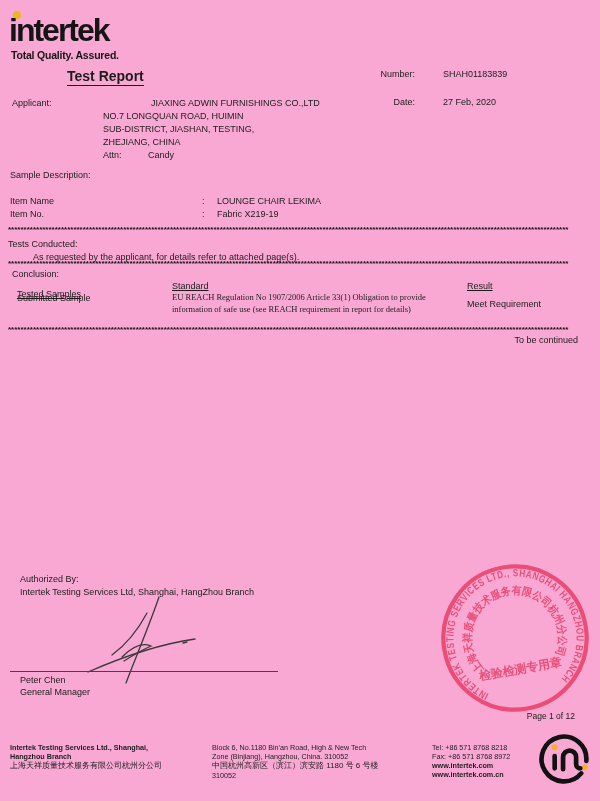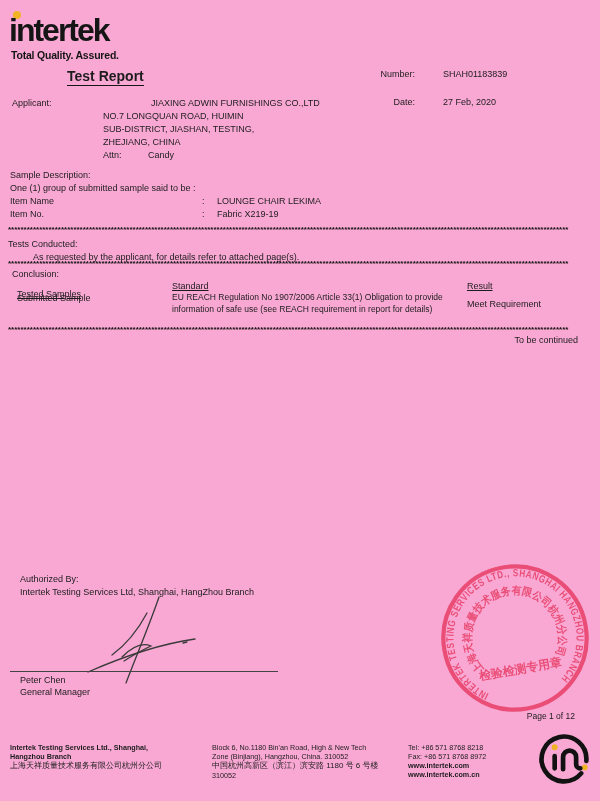--- a/index.html
+++ b/index.html
@@ -12,21 +12,21 @@
     position:relative;
     width:600px;height:801px;
     background:#f9a8d4;
     margin:0 auto;
     font-family:"Liberation Sans","DejaVu Sans",sans-serif;
     color:var(--ink);
     overflow:hidden;
   }
   .abs{position:absolute;}
   .t9{font-size:9px;line-height:13px;white-space:nowrap;}
-  .t85{font-size:8.5px;line-height:11.5px;}
+  .t85{font-size:8.5px;line-height:11.5px;font-family:Liberation Serif, serif;}
   .bold{font-weight:bold;}
   .ul{text-decoration:underline;}
   
   .logo-text{
     position:absolute;left:9px;top:13px;
     font-size:32px;font-weight:bold;letter-spacing:-2px;
     color:#151515;line-height:34px;
   }
   .logo-dot{
     position:absolute;left:13px;top:11px;width:8px;height:8px;border-radius:50%;
@@ -77,21 +77,20 @@
 
   <span class="abs t9" style="left:12px;top:97px;">Applicant:</span>
   <span class="abs t9" style="left:103px;top:97px;margin-left:48px;">JIAXING ADWIN FURNISHINGS CO.,LTD</span>
   <span class="abs t9" style="left:103px;top:110px;">NO.7 LONGQUAN ROAD, HUIMIN</span>
   <span class="abs t9" style="left:103px;top:123px;">SUB-DISTRICT, JIASHAN, TESTING,</span>
   <span class="abs t9" style="left:103px;top:136px;">ZHEJIANG, CHINA</span>
   <span class="abs t9" style="left:103px;top:149px;">Attn:</span>
   <span class="abs t9" style="left:148px;top:149px;">Candy</span>
 
   <span class="abs t9" style="left:10px;top:169px;">Sample Description:</span>
-  <span class="abs t9" style="left:10px;top:182px;">One (1) group of submitted sample said to be :</span>
   <span class="abs t9" style="left:10px;top:195px;">Item Name</span>
   <span class="abs t9" style="left:202px;top:195px;">:</span>
   <span class="abs t9" style="left:217px;top:195px;">LOUNGE CHAIR LEKIMA</span>
   <span class="abs t9" style="left:10px;top:208px;">Item No.</span>
   <span class="abs t9" style="left:202px;top:208px;">:</span>
   <span class="abs t9" style="left:217px;top:208px;">Fabric X219-19</span>
 
   <div class="star-divider" style="top:226px;">************************************************************************************************************************************************************************************</div>
 
   <span class="abs t9" style="left:8px;top:238px;">Tests Conducted:</span>
@@ -151,21 +150,21 @@
       <div class="bold">Intertek Testing Services Ltd., Shanghai,</div>
       <div class="bold">Hangzhou Branch</div>
       <div class="cn">上海天祥质量技术服务有限公司杭州分公司</div>
     </div>
     <div class="abs" style="left:212px;top:743px;width:205px;">
       <div>Block 6, No.1180 Bin'an Road, High &amp; New Tech</div>
       <div>Zone (Binjiang), Hangzhou, China. 310052</div>
       <div class="cn">中国杭州高新区（滨江）滨安路 1180 号 6 号楼</div>
       <div>310052</div>
     </div>
-    <div class="abs" style="left:408px;top:743px;width:110px;">
+    <div class="abs" style="left:432px;top:743px;width:110px;">
       <div>Tel: +86 571 8768 8218</div>
       <div>Fax: +86 571 8768 8972</div>
       <div class="bold">www.intertek.com</div>
       <div class="bold">www.intertek.com.cn</div>
     </div>
   </div>
 
   <svg class="mark-svg" viewBox="0 0 60 60">
     <path d="M 48.4,45.4 A 24,24 0 1 1 53.9,32.1" fill="none" stroke="#121212" stroke-width="5" stroke-linecap="round"></path>
     <circle cx="52.3" cy="39" r="3" fill="var(--accent-yellow)"></circle>

